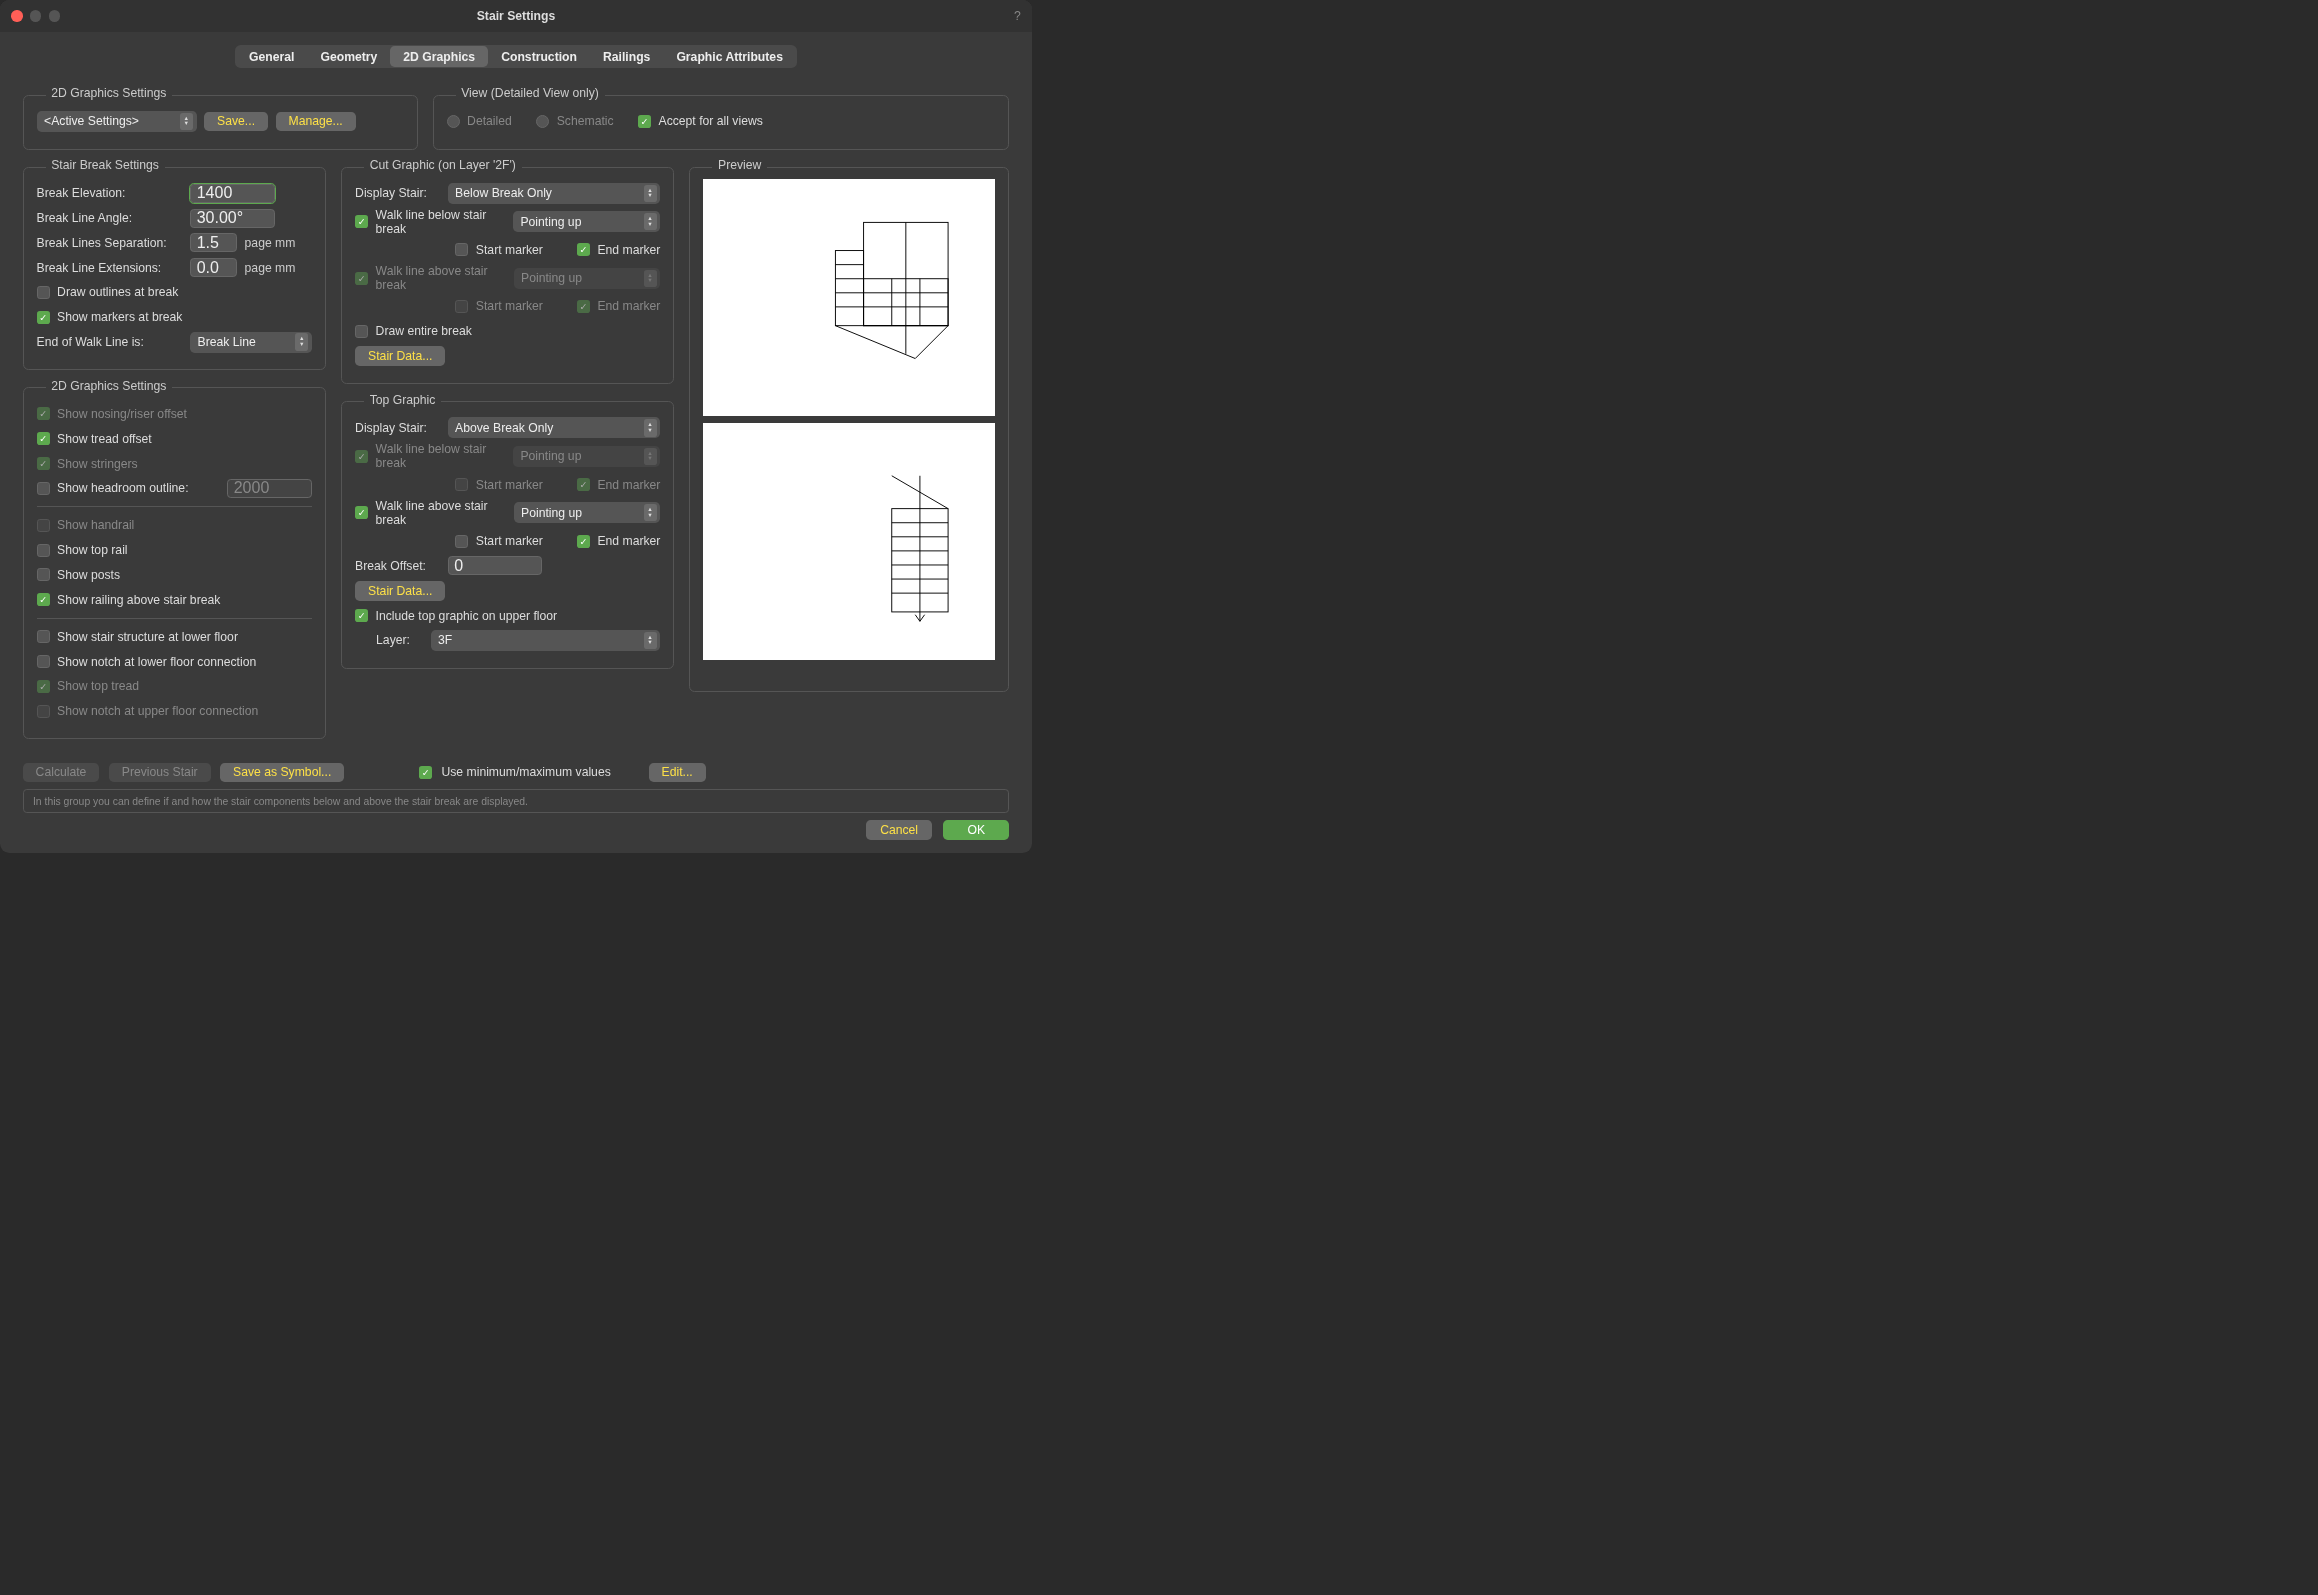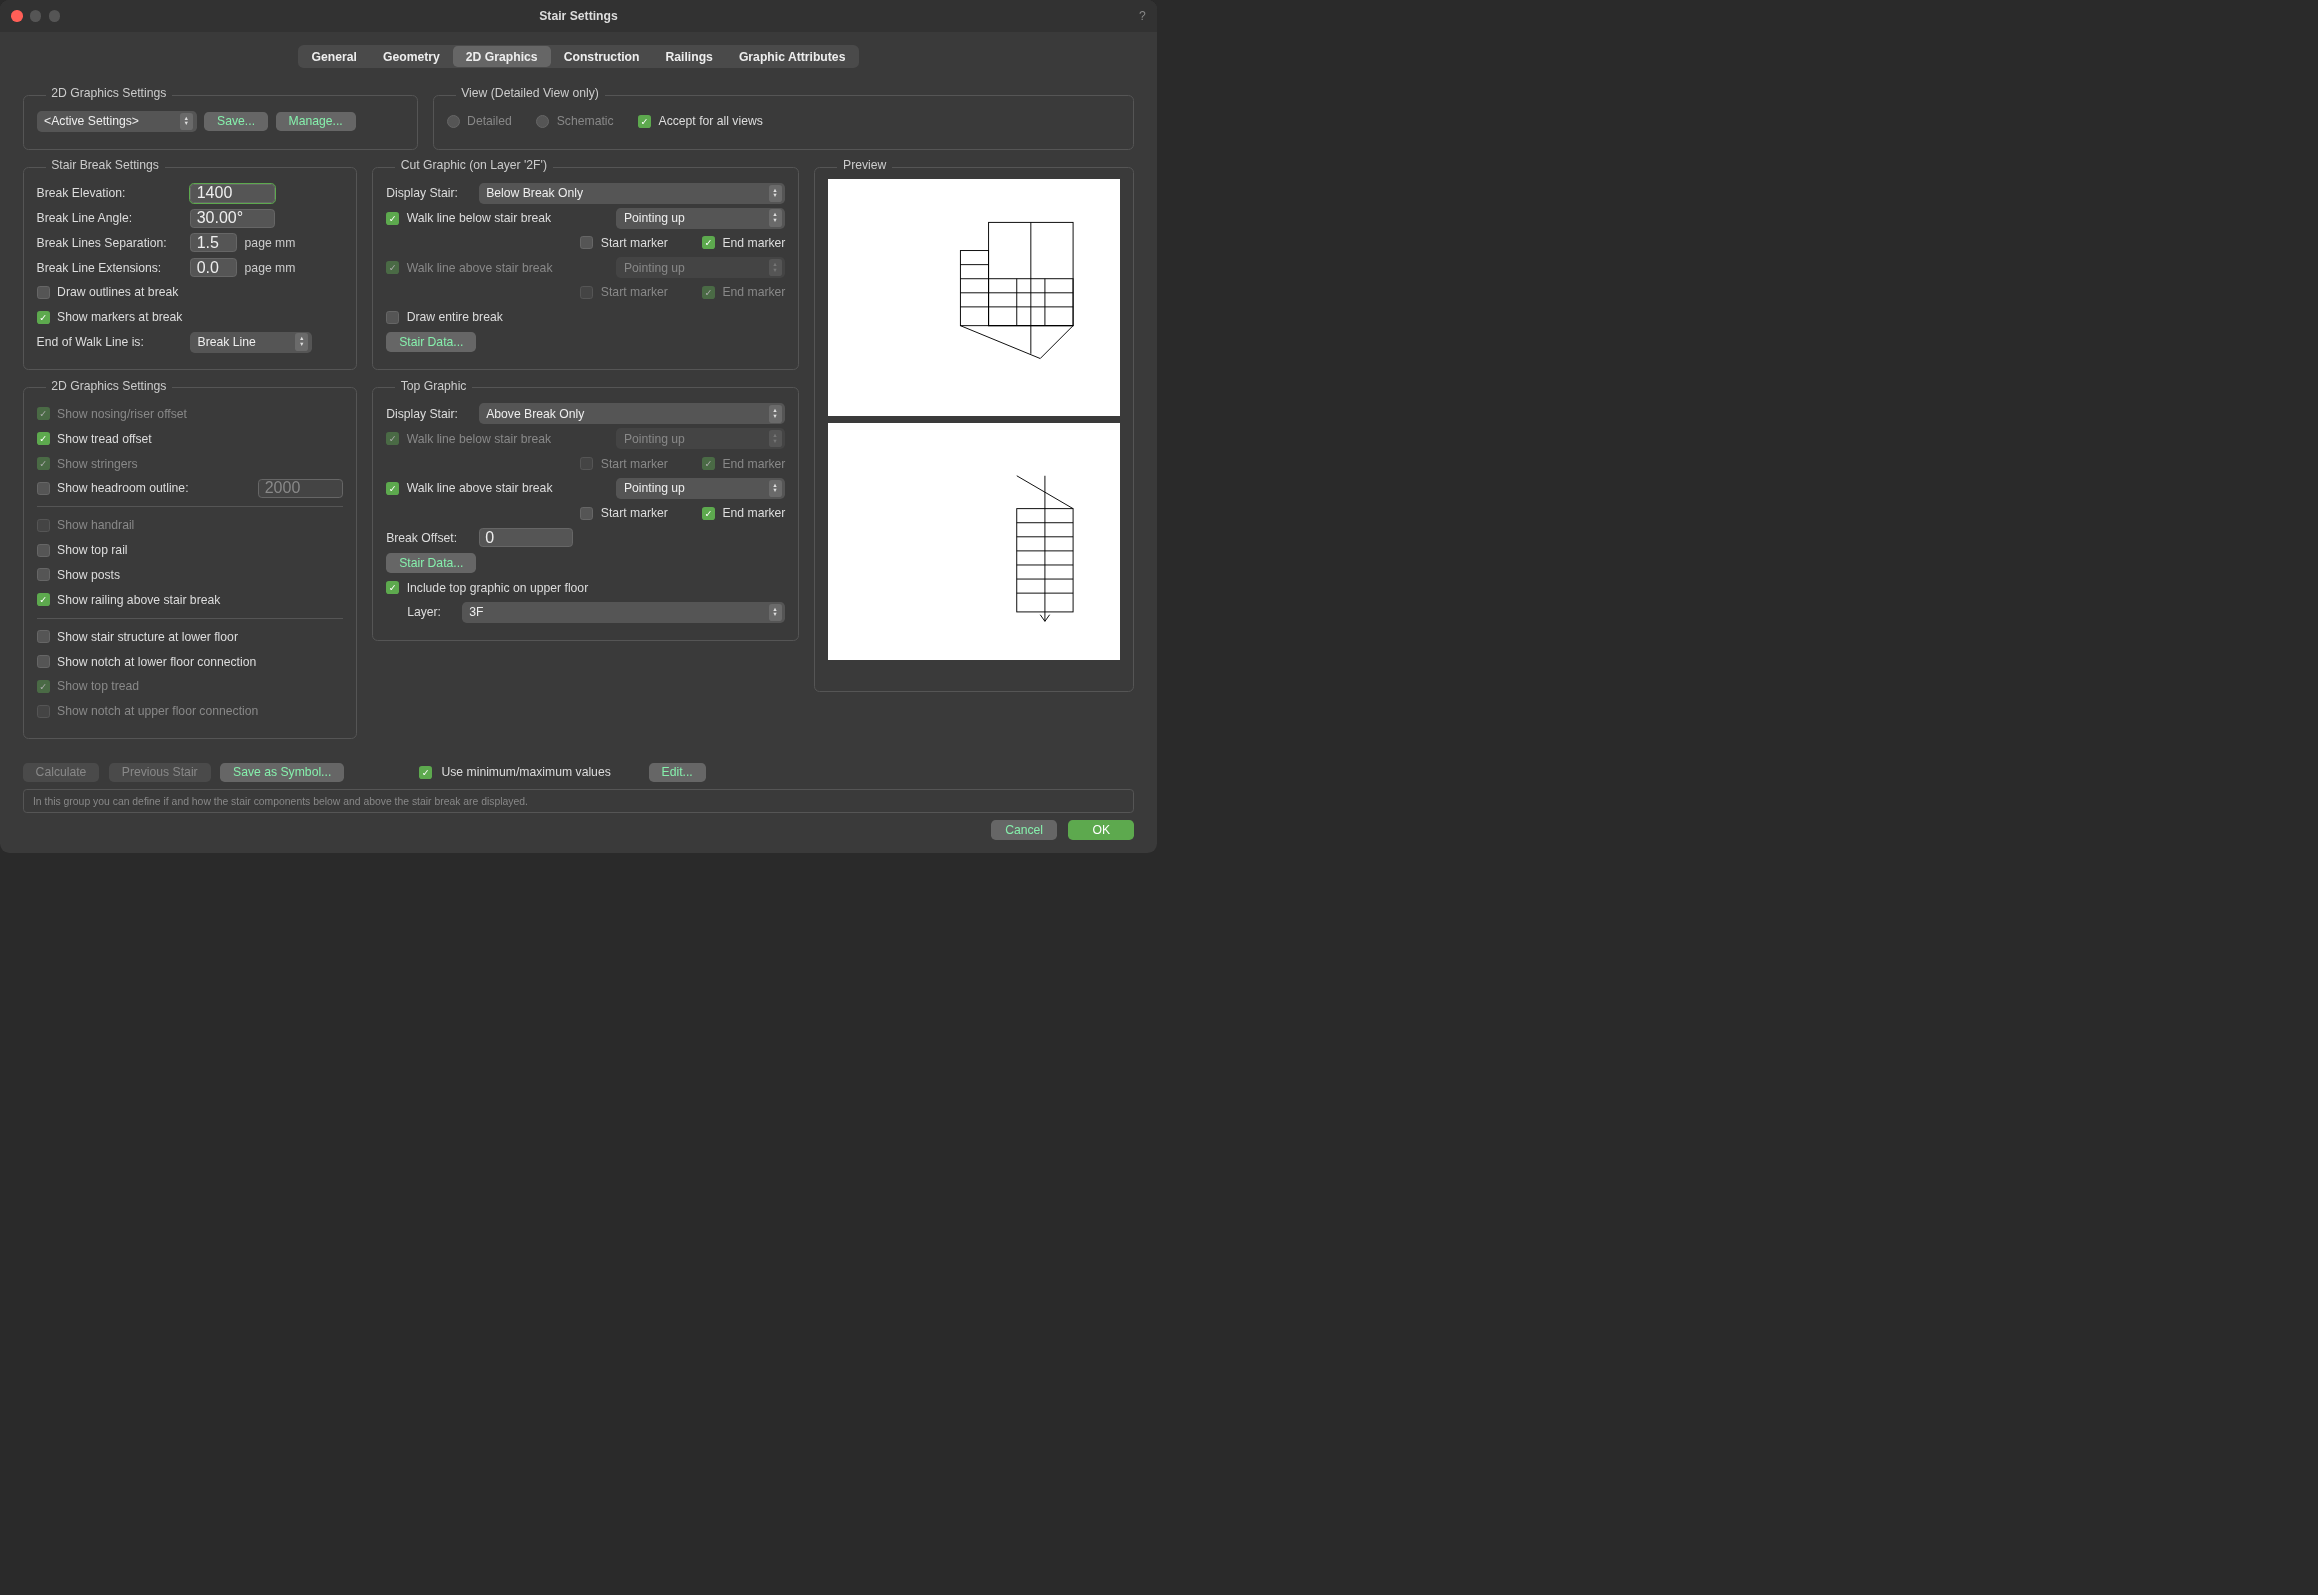--- a/index.html
+++ b/index.html
@@ -1,17 +1,17 @@
 <!DOCTYPE html>
 <html style="font-size:15px"><head>
 <meta charset="utf-8">
 <style>
   * { box-sizing: border-box; margin: 0; padding: 0; font-family: -apple-system, BlinkMacSystemFont, "Segoe UI", sans-serif; }
   body { background: #2a2a2a; color: #ccc; font-size: 12.2px; user-select: none; }
-  .window { width: 1157px; height: 853px; background: #3a3a3a; border-radius: 9.4px; overflow: hidden; display:flex; flex-direction:column; }
+  .window { width: 1032px; height: 853px; background: #3a3a3a; border-radius: 9.4px; overflow: hidden; display:flex; flex-direction:column; }
   .titlebar { height: 32px; background: #323232; display: flex; align-items: center; padding: 0 11.3px; position: relative; }
   .traffic { display: flex; gap: 7.5px; }
   .dot { width: 11.3px; height: 11.3px; border-radius: 50%; }
   .dot.red { background: #ff5f57; }
   .dot.grey { background: #555; }
   .title { position: absolute; left: 50%; transform: translateX(-50%); font-weight: 600; color: #ddd; }
   .help { margin-left: auto; color: #888; cursor: pointer; }
   .tabbar { display: flex; justify-content: center; padding: 13px 0 9.4px 0; }
   .segmented { display: flex; background: #4a4a4a; border-radius: 5.6px; padding: 0.9px; }
   .segmented .seg { padding: 3.8px 13px; color: #eee; cursor: pointer; border-radius: 4.7px; font-weight: bold; }
@@ -31,21 +31,21 @@
   .check.on { background: #5da94e; color: #fff; }
   .check.on::after { content: "✓"; }
   .check.dim-on { background: #4a6a45; color: #aaa; }
   .check.dim-on::after { content: "✓"; }
   .check.dim-off { background: #444; border: 0.9px solid #555; }
   .radio { width: 13px; height: 13px; border-radius: 50%; background: #555; border: 0.9px solid #666; }
   .select { background: #555; border-radius: 4.7px; padding: 1.9px 21px 1.9px 7.5px; color: #eee; position: relative; height: 21px; display: flex; align-items: center; cursor: pointer; }
   .select.disabled { background: #444; color: #888; }
   .select .arrows { position: absolute; right: 3.8px; top: 1.9px; bottom: 1.9px; width: 13px; background: #6a6a6a; border-radius: 2.8px; display: flex; flex-direction: column; align-items: center; justify-content: center; font-size: 5.6px; line-height: 5.6px; color: #ddd; }
   .select.disabled .arrows { background: #555; color: #777; }
-  .btn { background: #666; border-radius: 4.7px; padding: 2.8px 13px; color: #86efac; cursor: pointer; display: inline-block; }
+  .btn { background: #666; border-radius: 4.7px; padding: 2.8px 13px; color: #fde047; cursor: pointer; display: inline-block; }
   .btn.disabled { background: #4a4a4a; color: #888; }
   .btn.primary { background: #5da94e; color: #fff; }
   .hr { border: none; border-top: 0.9px solid #555; margin: 7.5px 0; }
   .columns { display: flex; gap: 15px; }
   .col-left { width: 339px; }
   .col-mid { width: 433px; }
   .col-right { flex: 1; }
   .preview-box { background: #fff; width: 292px; height: 237px; margin: 0 auto 7.5px auto; display:flex; align-items:center; justify-content:center; }
   .footer { padding: 13px 22.6px; display:flex; flex-direction:column; gap:7px; }
   .footer-row { display: flex; align-items: center; gap: 9.4px; }

